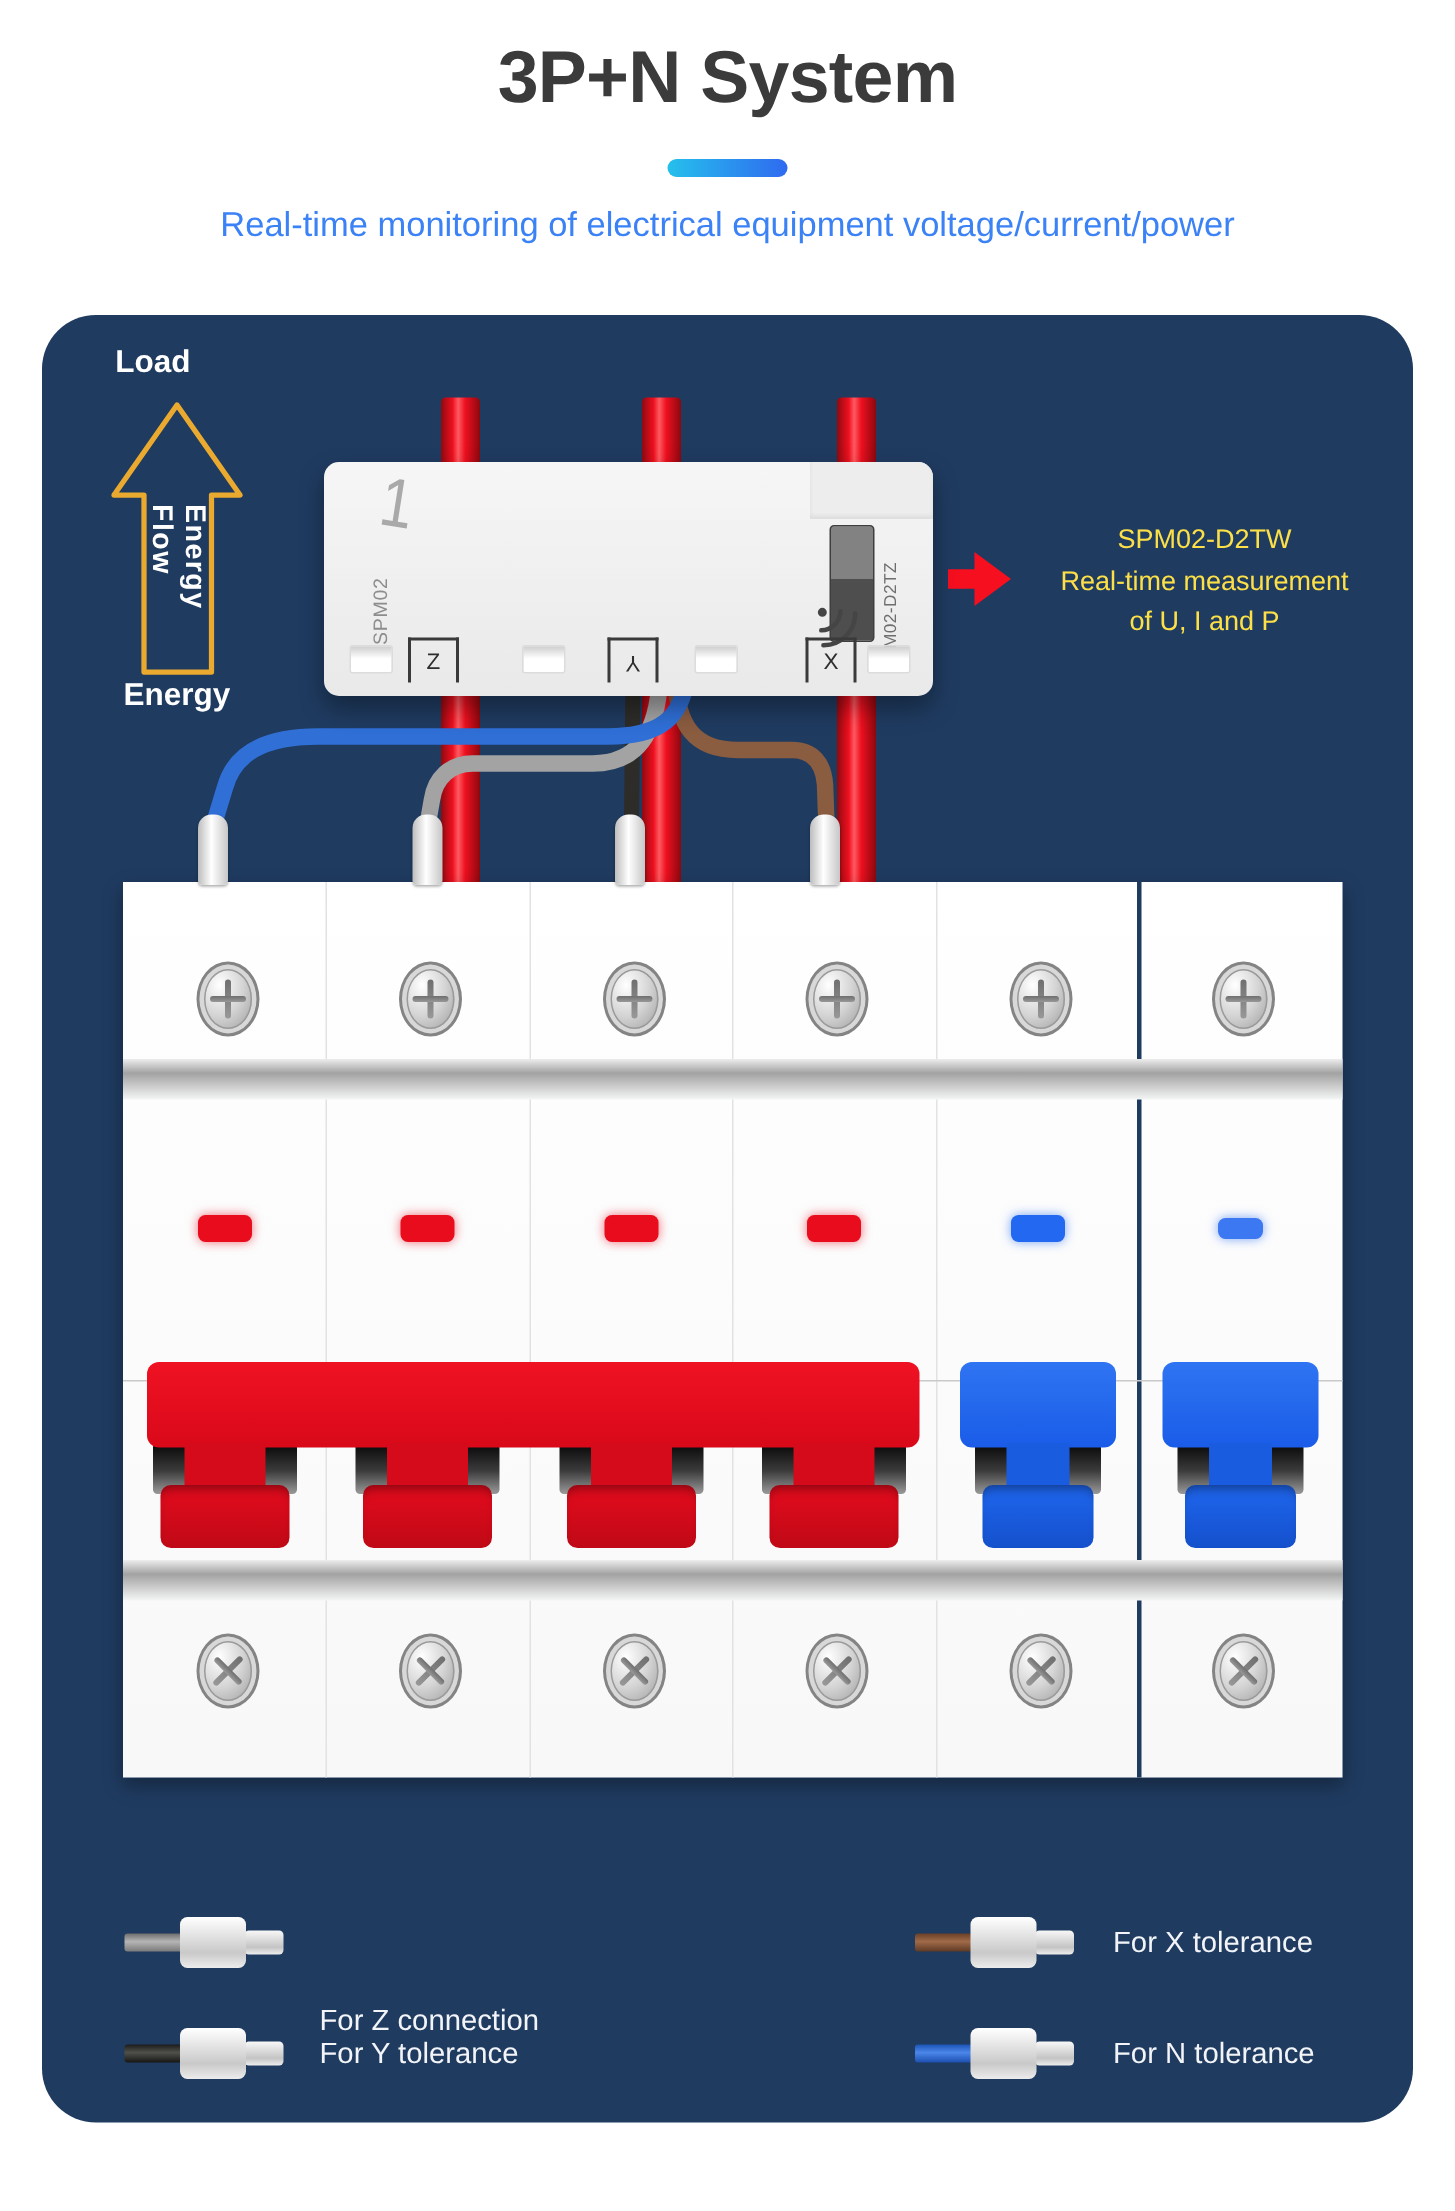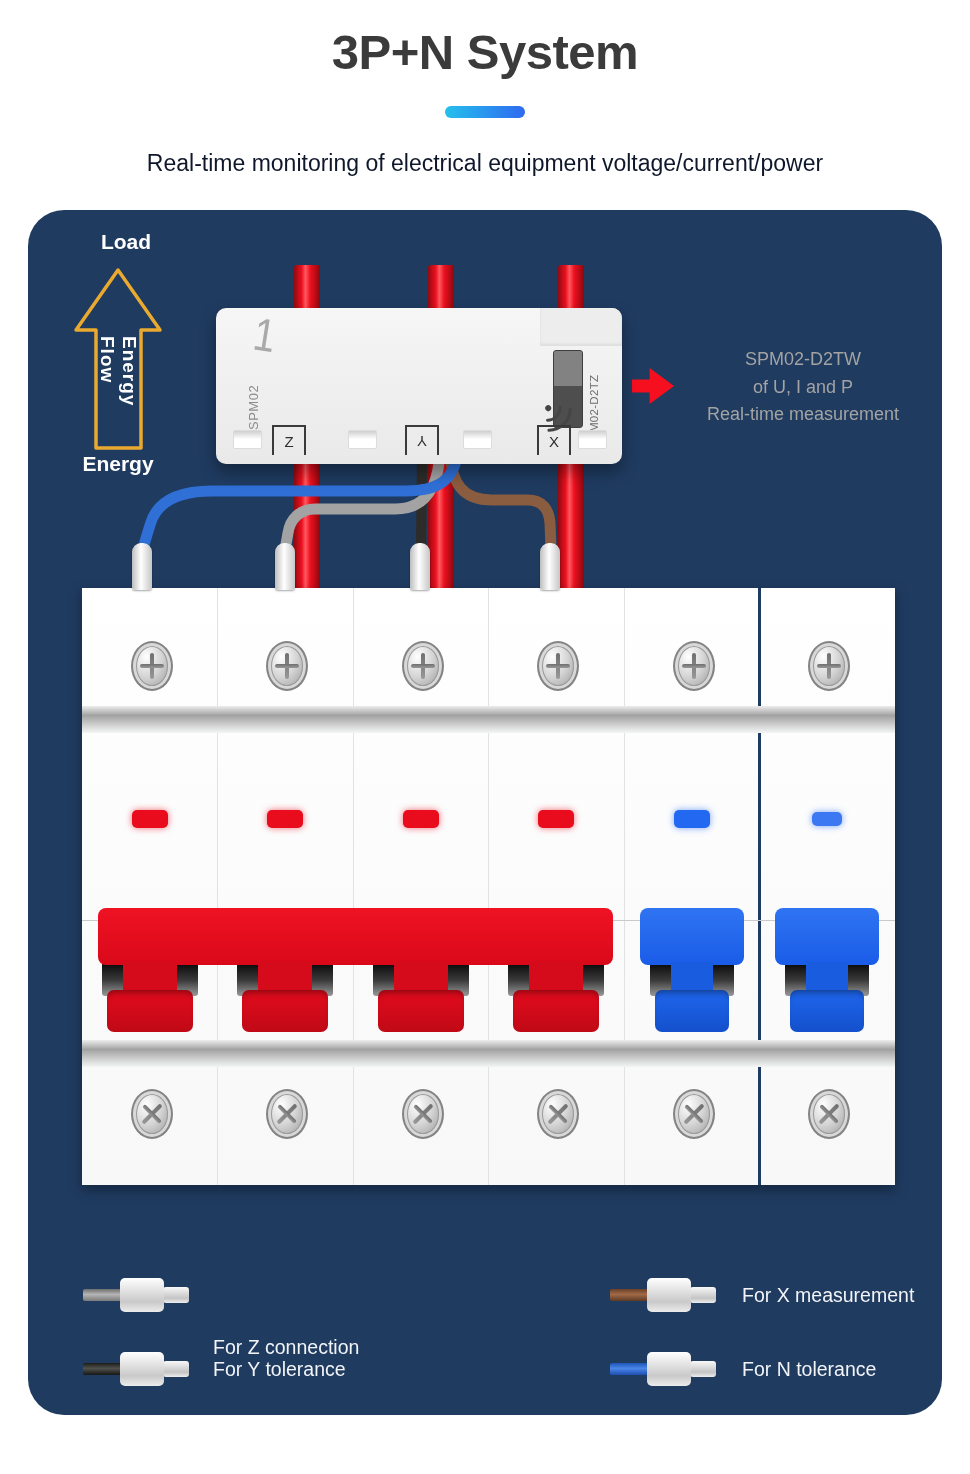--- a/index.html
+++ b/index.html
@@ -1,21 +1,21 @@
 <!DOCTYPE html>
 <html><head>
 <meta charset="utf-8">
 <style>
   html,body{margin:0;padding:0;background:#ffffff;}
   body{width:970px;height:1474px;position:relative;font-family:"Liberation Sans",sans-serif;overflow:hidden;}
   .header{position:absolute;top:0;left:0;width:970px;text-align:center;}
   .title{margin:0;padding-top:24px;font-size:49px;font-weight:700;color:#3b3b3b;letter-spacing:-.5px;}
   .underline{width:80px;height:12px;border-radius:6px;margin:26px auto 0;
     background:linear-gradient(90deg,#25c0ec,#2f6af0);}
-  .subtitle{margin-top:32px;font-size:23px;color:#0f172a;}
+  .subtitle{margin-top:18px;font-size:23px;color:#3b82f6;}
 
   .panel{position:absolute;left:28px;top:210px;width:914px;height:1205px;border-radius:36px;
     background:#1f3b60;}
 
   
   .flow-label{position:absolute;width:100px;text-align:center;color:#fff;font-weight:700;font-size:21px;}
   .energy-text{position:absolute;left:74px;top:126px;height:112px;width:32px;
     writing-mode:vertical-rl;display:flex;align-items:center;justify-content:center;
     color:#fff;font-weight:700;font-size:19px;letter-spacing:1px;}
 
@@ -43,21 +43,21 @@
   .wifi{position:absolute;left:318px;top:86px;transform:rotate(135deg);}
   .slot{position:absolute;top:122px;width:27px;height:17px;border-radius:2px;
     background:linear-gradient(180deg,#cfcfcf,#ffffff 48%);border:1px solid #dcdcdc;}
   .tbox{position:absolute;top:117px;width:30px;height:28px;border:2px solid #3a3a3a;border-bottom:none;
     display:flex;align-items:center;justify-content:center;font-size:15px;color:#2e2e2e;}
   .tbox.flip span{display:inline-block;transform:rotate(180deg);}
 
   
   .callout-arrow{position:absolute;left:604px;top:158px;width:42px;height:36px;background:#f60f1f;
     clip-path:polygon(0% 32%,42% 32%,42% 0%,100% 50%,42% 100%,42% 68%,0% 68%);}
-  .callout{position:absolute;left:630px;top:136px;width:290px;text-align:center;color:#a3a3a3;
+  .callout{position:absolute;left:630px;top:136px;width:290px;text-align:center;color:#fde047;
     font-size:18px;line-height:27.5px;}
 
   
   .breaker{position:absolute;left:54px;top:378px;width:813px;height:597px;z-index:2;
     background:linear-gradient(180deg,#ffffff,#f8f8f9);box-shadow:0 5px 12px rgba(0,0,0,.35);}
   .sep{position:absolute;top:0;width:1px;height:597px;background:#e1e2e5;z-index:1;}
   .sep.dark{width:3px;background:#1f3b60;}
   .band{position:absolute;left:0;width:813px;height:27px;z-index:1;
     background:linear-gradient(180deg,#ededed,#a2a2a2 35%,#cfcfcf 70%,#f4f6f6);}
   .seam{position:absolute;left:0;top:332px;width:813px;height:1px;background:#c9c9c9;z-index:1;}
@@ -107,21 +107,21 @@
 <body>
 
 <div class="header">
   <h1 class="title">3P+N System</h1>
   <div class="underline"></div>
   <div class="subtitle">Real-time monitoring of electrical equipment voltage/current/power</div>
 </div>
 
 <div class="panel">
 
-  <div class="flow-label" style="left:48px;top:20px;">Load</div>
+  <div class="flow-label" style="left:24px;top:20px;">Load</div>
   <svg width="100" height="195" style="position:absolute;left:40px;top:55px;">
     <polygon points="50,5 92,65 73,65 73,183 28,183 28,65 8,65" fill="none" stroke="#eaa92f" stroke-width="3.5" stroke-linejoin="round"></polygon>
   </svg>
   <div class="energy-text">Energy Flow</div>
   <div class="flow-label" style="left:40px;top:242px;">Energy</div>
 
   <div class="cable" style="left:266px;"></div>
   <div class="cable" style="left:400px;"></div>
   <div class="cable" style="left:530px;"></div>
 
@@ -158,22 +158,22 @@
         <span>Y</span>
       </div>
     <div class="tbox" style="left:321px;">
         <span>X</span>
       </div>
   </div>
 
   <div class="callout-arrow"></div>
   <div class="callout">
     <div>SPM02-D2TW</div>
+    <div>Real-time measurement</div>
     <div>of U, I and P</div>
-    <div>Real-time measurement</div>
   </div>
 
   <div class="breaker">
     <div class="sep" style="left:135px;"></div>
     <div class="sep" style="left:271px;"></div>
     <div class="sep" style="left:406px;"></div>
     <div class="sep" style="left:542px;"></div>
     <div class="sep dark" style="left:676px;"></div>
     <div class="band" style="top:118px;"></div>
     <div class="band" style="top:452px;"></div>
@@ -291,21 +291,21 @@
     <div class="fbody"></div>
     <div class="ftip"></div>
   </div>
   <div class="llabel" style="left:185px;top:1126px;">For Z connection</div>
 
   <div class="ficon" style="left:582px;top:1068px;">
     <div class="stub x"></div>
     <div class="fbody"></div>
     <div class="ftip"></div>
   </div>
-  <div class="llabel" style="left:714px;top:1074px;">For X measurement</div>
+  <div class="llabel" style="left:714px;top:1074px;">For X tolerance</div>
 
   <div class="ficon" style="left:55px;top:1142px;">
     <div class="stub y"></div>
     <div class="fbody"></div>
     <div class="ftip"></div>
   </div>
   <div class="llabel" style="left:185px;top:1148px;">For Y tolerance</div>
 
   <div class="ficon" style="left:582px;top:1142px;">
     <div class="stub n"></div>

